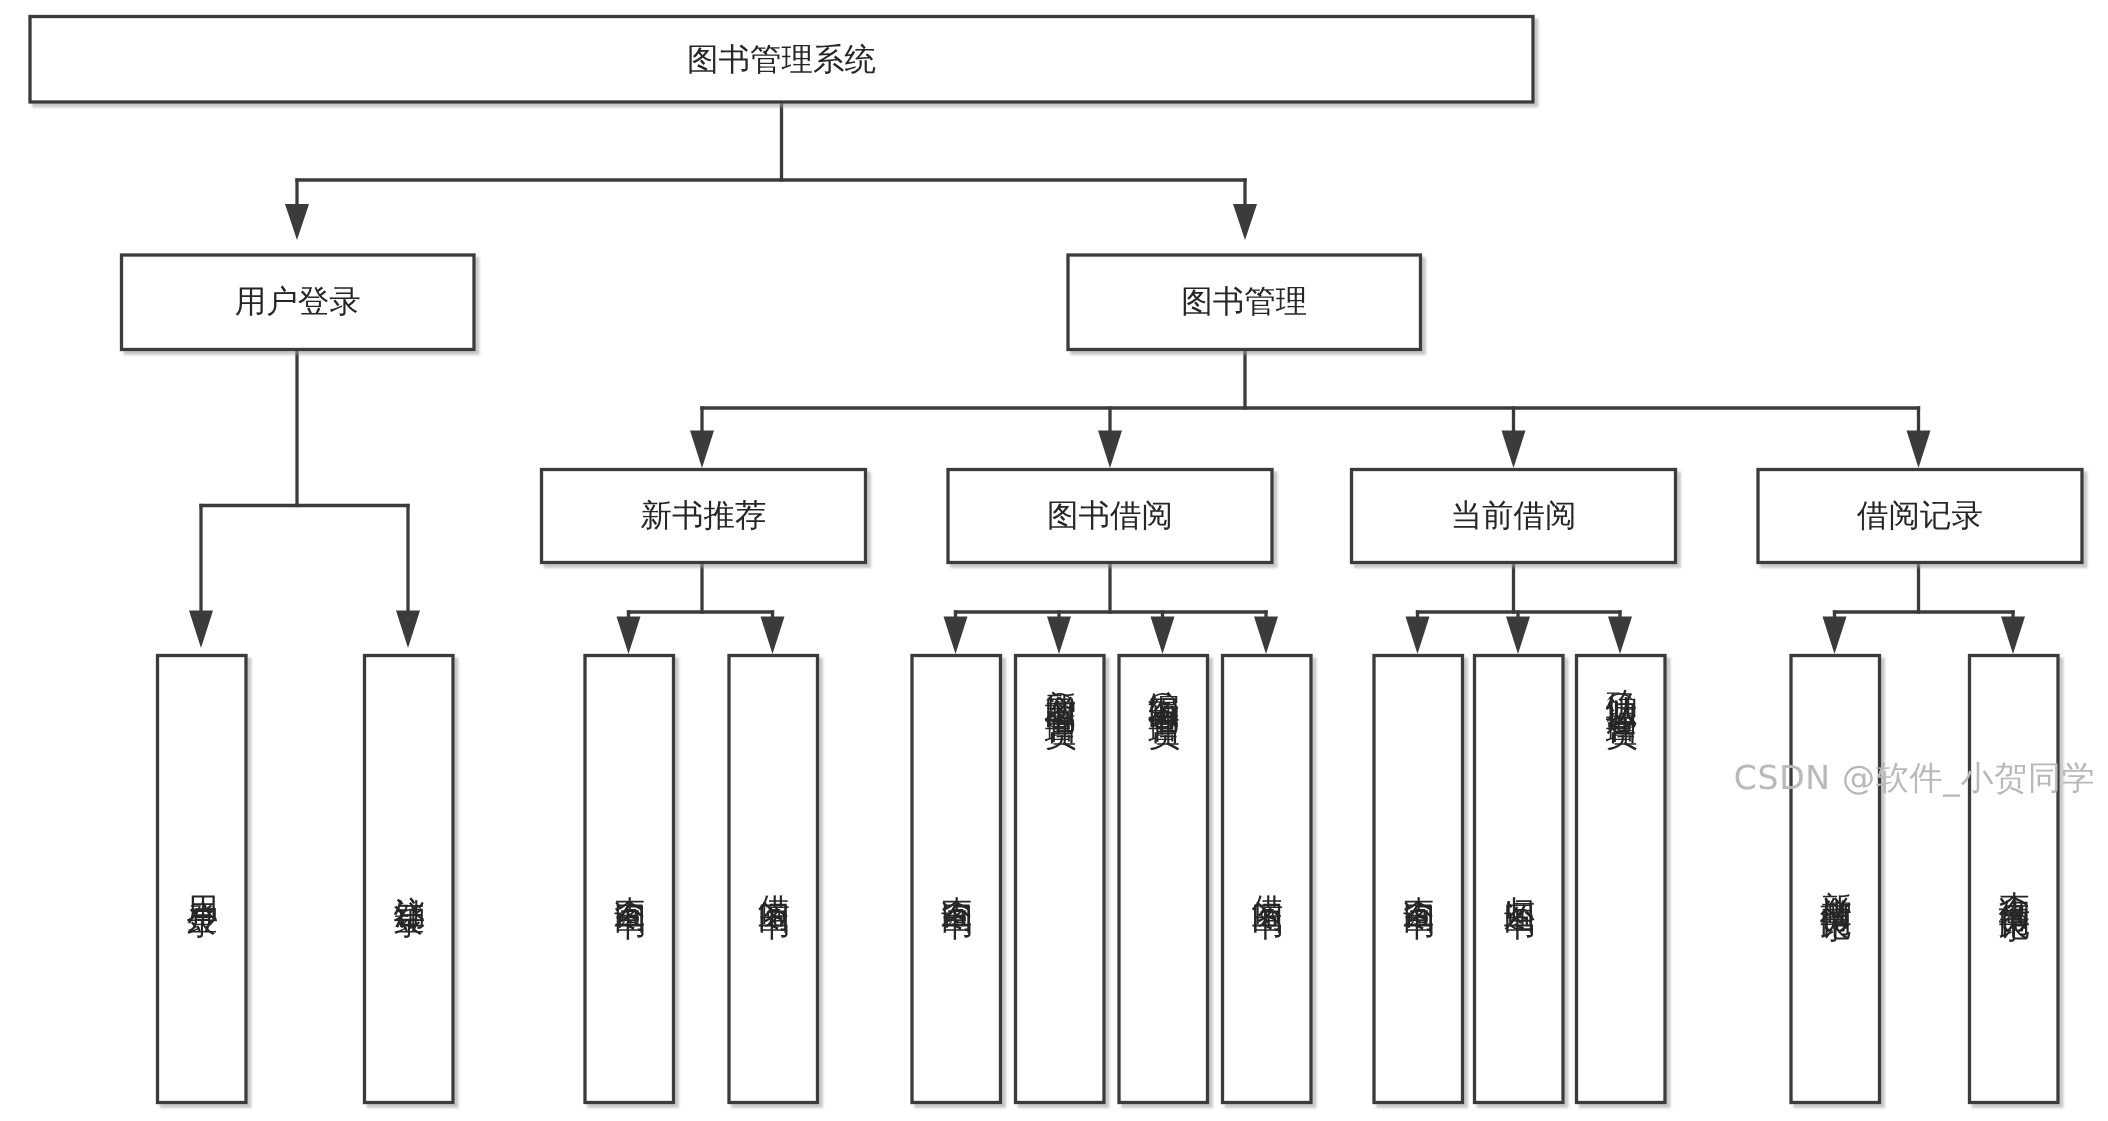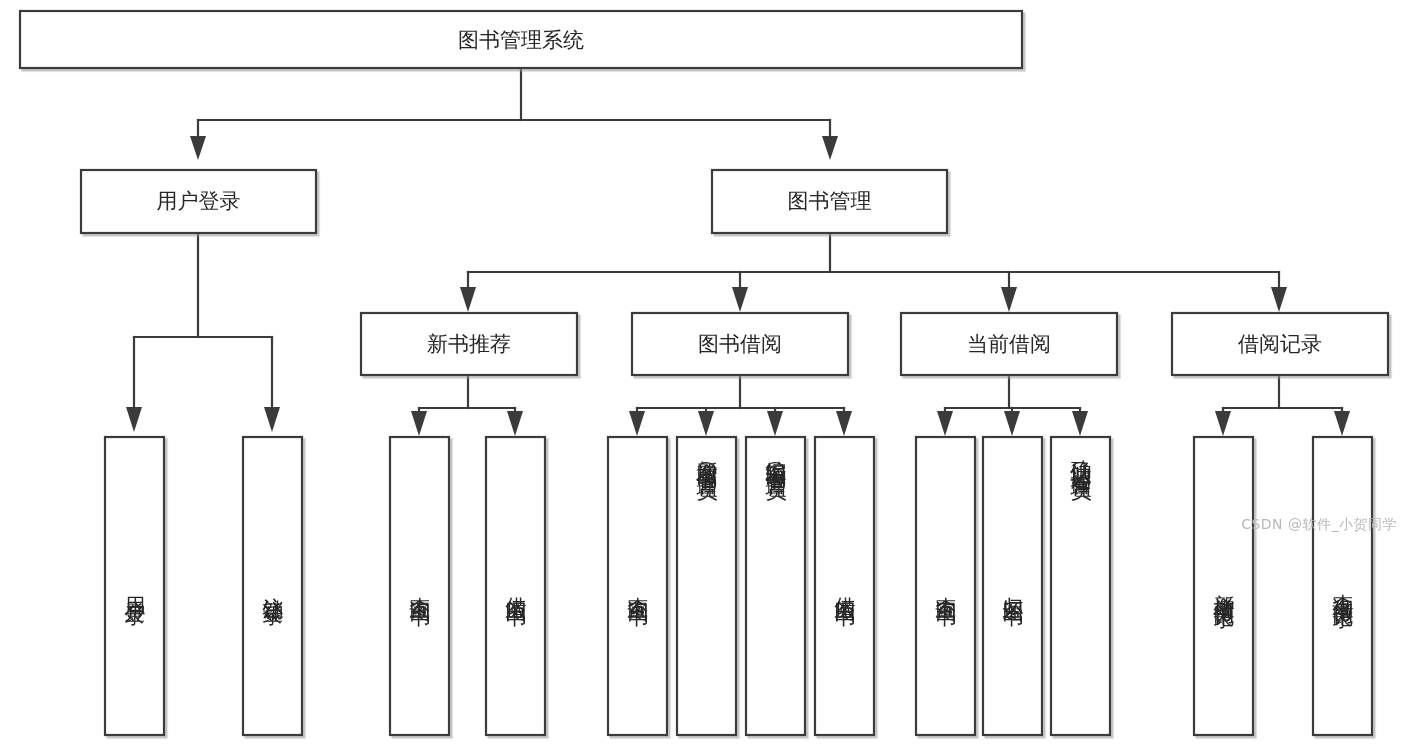--- a/index.html
+++ b/index.html
@@ -49,21 +49,21 @@
     dominant-baseline: middle;
   }
   .label-h {
     font-size: 21px;
   }
   .watermark {
     position: absolute;
     right: 8px;
     bottom: 4px;
     font-family: "DejaVu Sans", "Liberation Sans", sans-serif;
-    font-size: 14px;
+    font-size: 22px;
     color: #b9b9b9;
     white-space: nowrap;
     letter-spacing: 0.5px;
     pointer-events: none;
   }
 </style>
 </head>
 <body>
 
 <div id="diagram-root">

